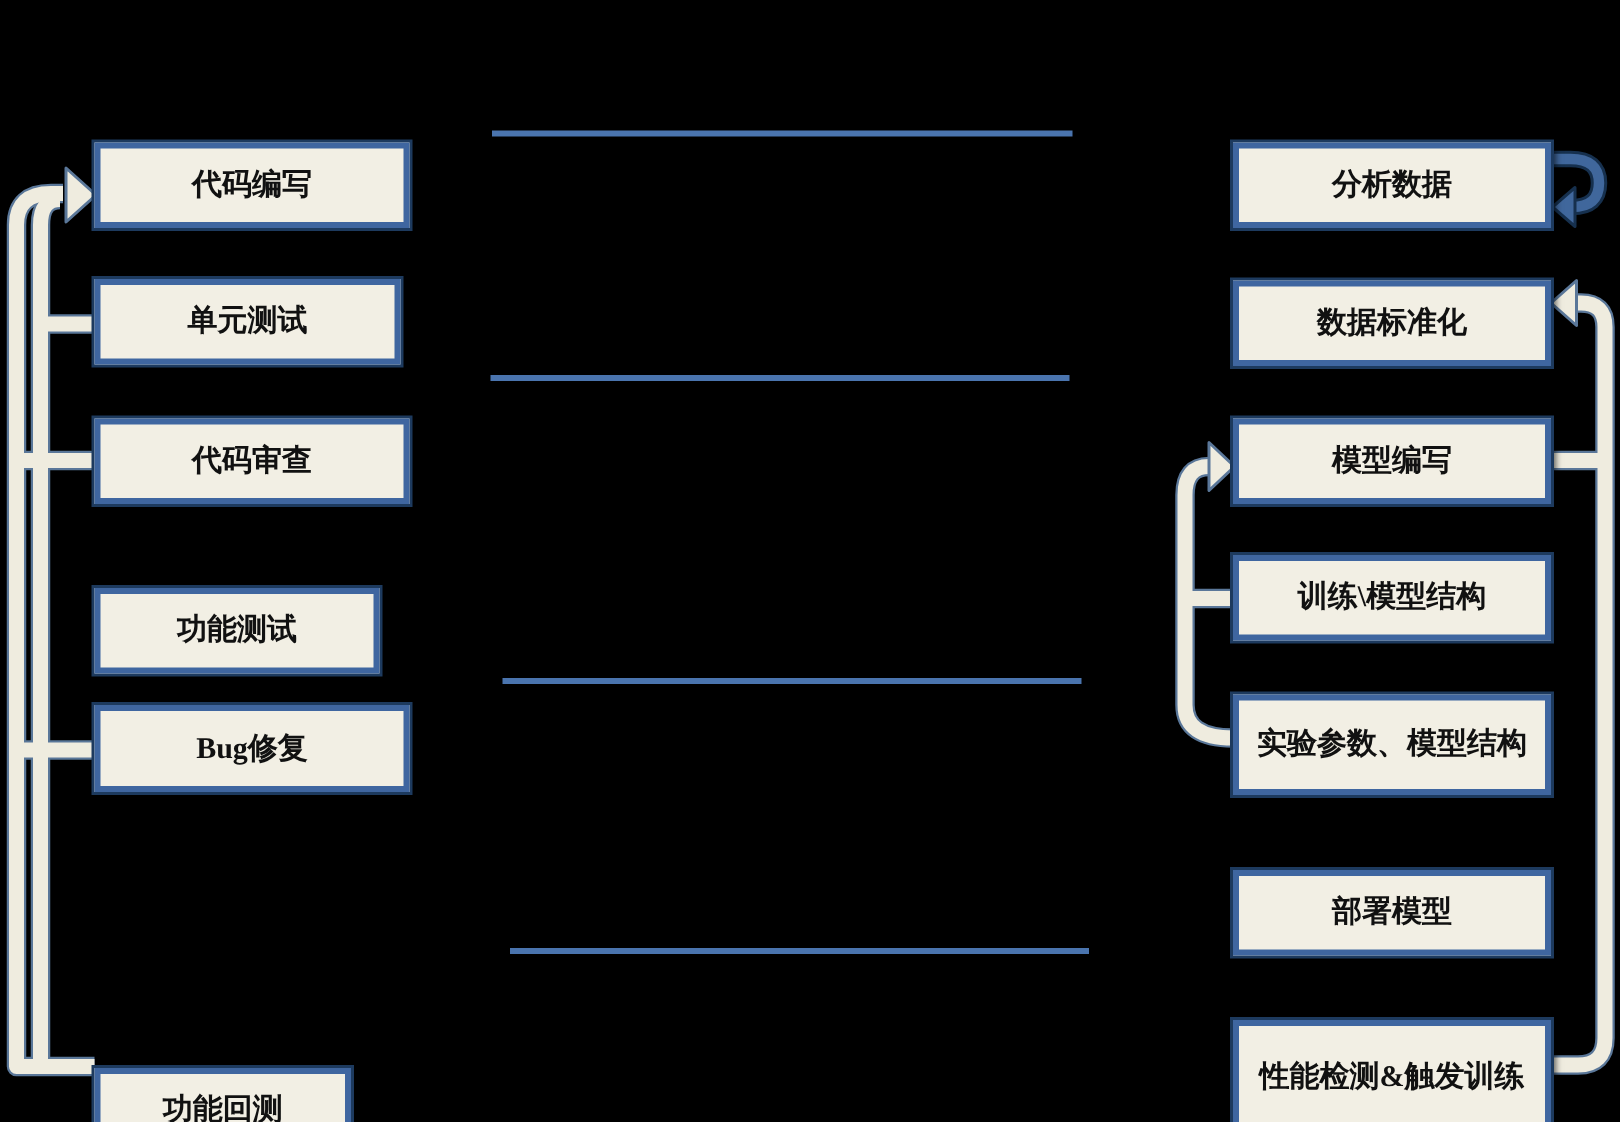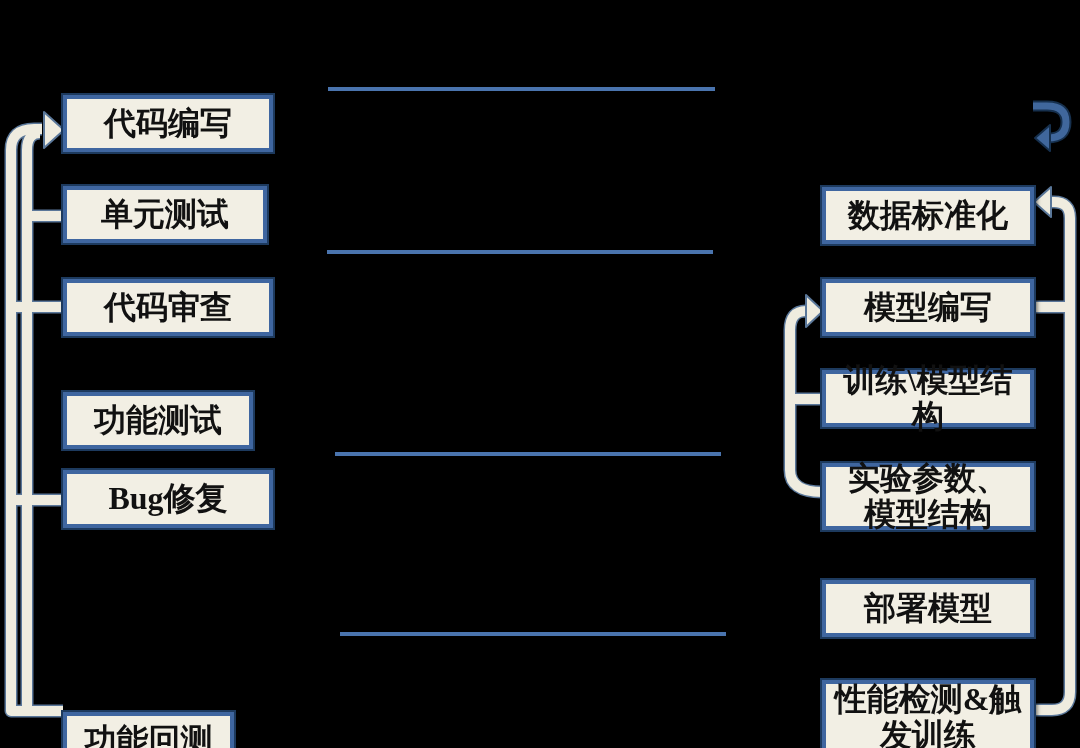--- a/index.html
+++ b/index.html
@@ -19,21 +19,21 @@
     position:relative;width:1080px;height:748px;
     background:var(--background);overflow:hidden;
     font-family:"Liberation Serif","DejaVu Serif",serif;
   }
   .box{
     position:absolute;box-sizing:border-box;
     background:var(--box-fill);
     border:4px solid var(--box-border);
     box-shadow:0 0 0 2px var(--box-outer-ring), 3px 4px 4px rgba(0,0,0,.6);
     display:flex;align-items:center;justify-content:center;
-    color:var(--text);font-size:32px;font-weight:bold;
+    color:var(--text);font-size:20px;font-weight:bold;
     text-align:center;line-height:1.12;padding:0 8px;
   }
   .sep{
     position:absolute;height:4px;background:var(--separator-line);
   }
   svg#connectors{position:absolute;left:0;top:0;}
   .c-outline{fill:none;stroke:var(--connector-outline);stroke-width:13;stroke-linejoin:round;stroke-linecap:butt;}
   .c-fill{fill:none;stroke:var(--connector-fill);stroke-width:10;stroke-linejoin:round;stroke-linecap:butt;}
   .c-head{fill:var(--connector-fill);stroke:var(--connector-outline);stroke-width:2;stroke-linejoin:round;}
   .b-outline{fill:none;stroke:var(--loop-blue-outline);stroke-width:11;stroke-linejoin:round;}
@@ -101,20 +101,23 @@
   <div class="box" style="left:63px;top:392px;width:190px;height:57px">
       <span>功能测试</span>
     </div>
   <div class="box" style="left:63px;top:470px;width:210px;height:58px">
       <span>Bug修复</span>
     </div>
   <div class="box" style="left:63px;top:712px;width:171px;height:57px">
       <span>功能回测</span>
     </div>
 
+  <div class="box" style="left:822px;top:95px;width:212px;height:57px">
+      <span>分析数据</span>
+    </div>
   <div class="box" style="left:822px;top:187px;width:212px;height:57px">
       <span>数据标准化</span>
     </div>
   <div class="box" style="left:822px;top:279px;width:212px;height:57px">
       <span>模型编写</span>
     </div>
   <div class="box" style="left:822px;top:370px;width:212px;height:57px">
       <span>训练\模型结构</span>
     </div>
   <div class="box" style="left:822px;top:463px;width:212px;height:67px">

